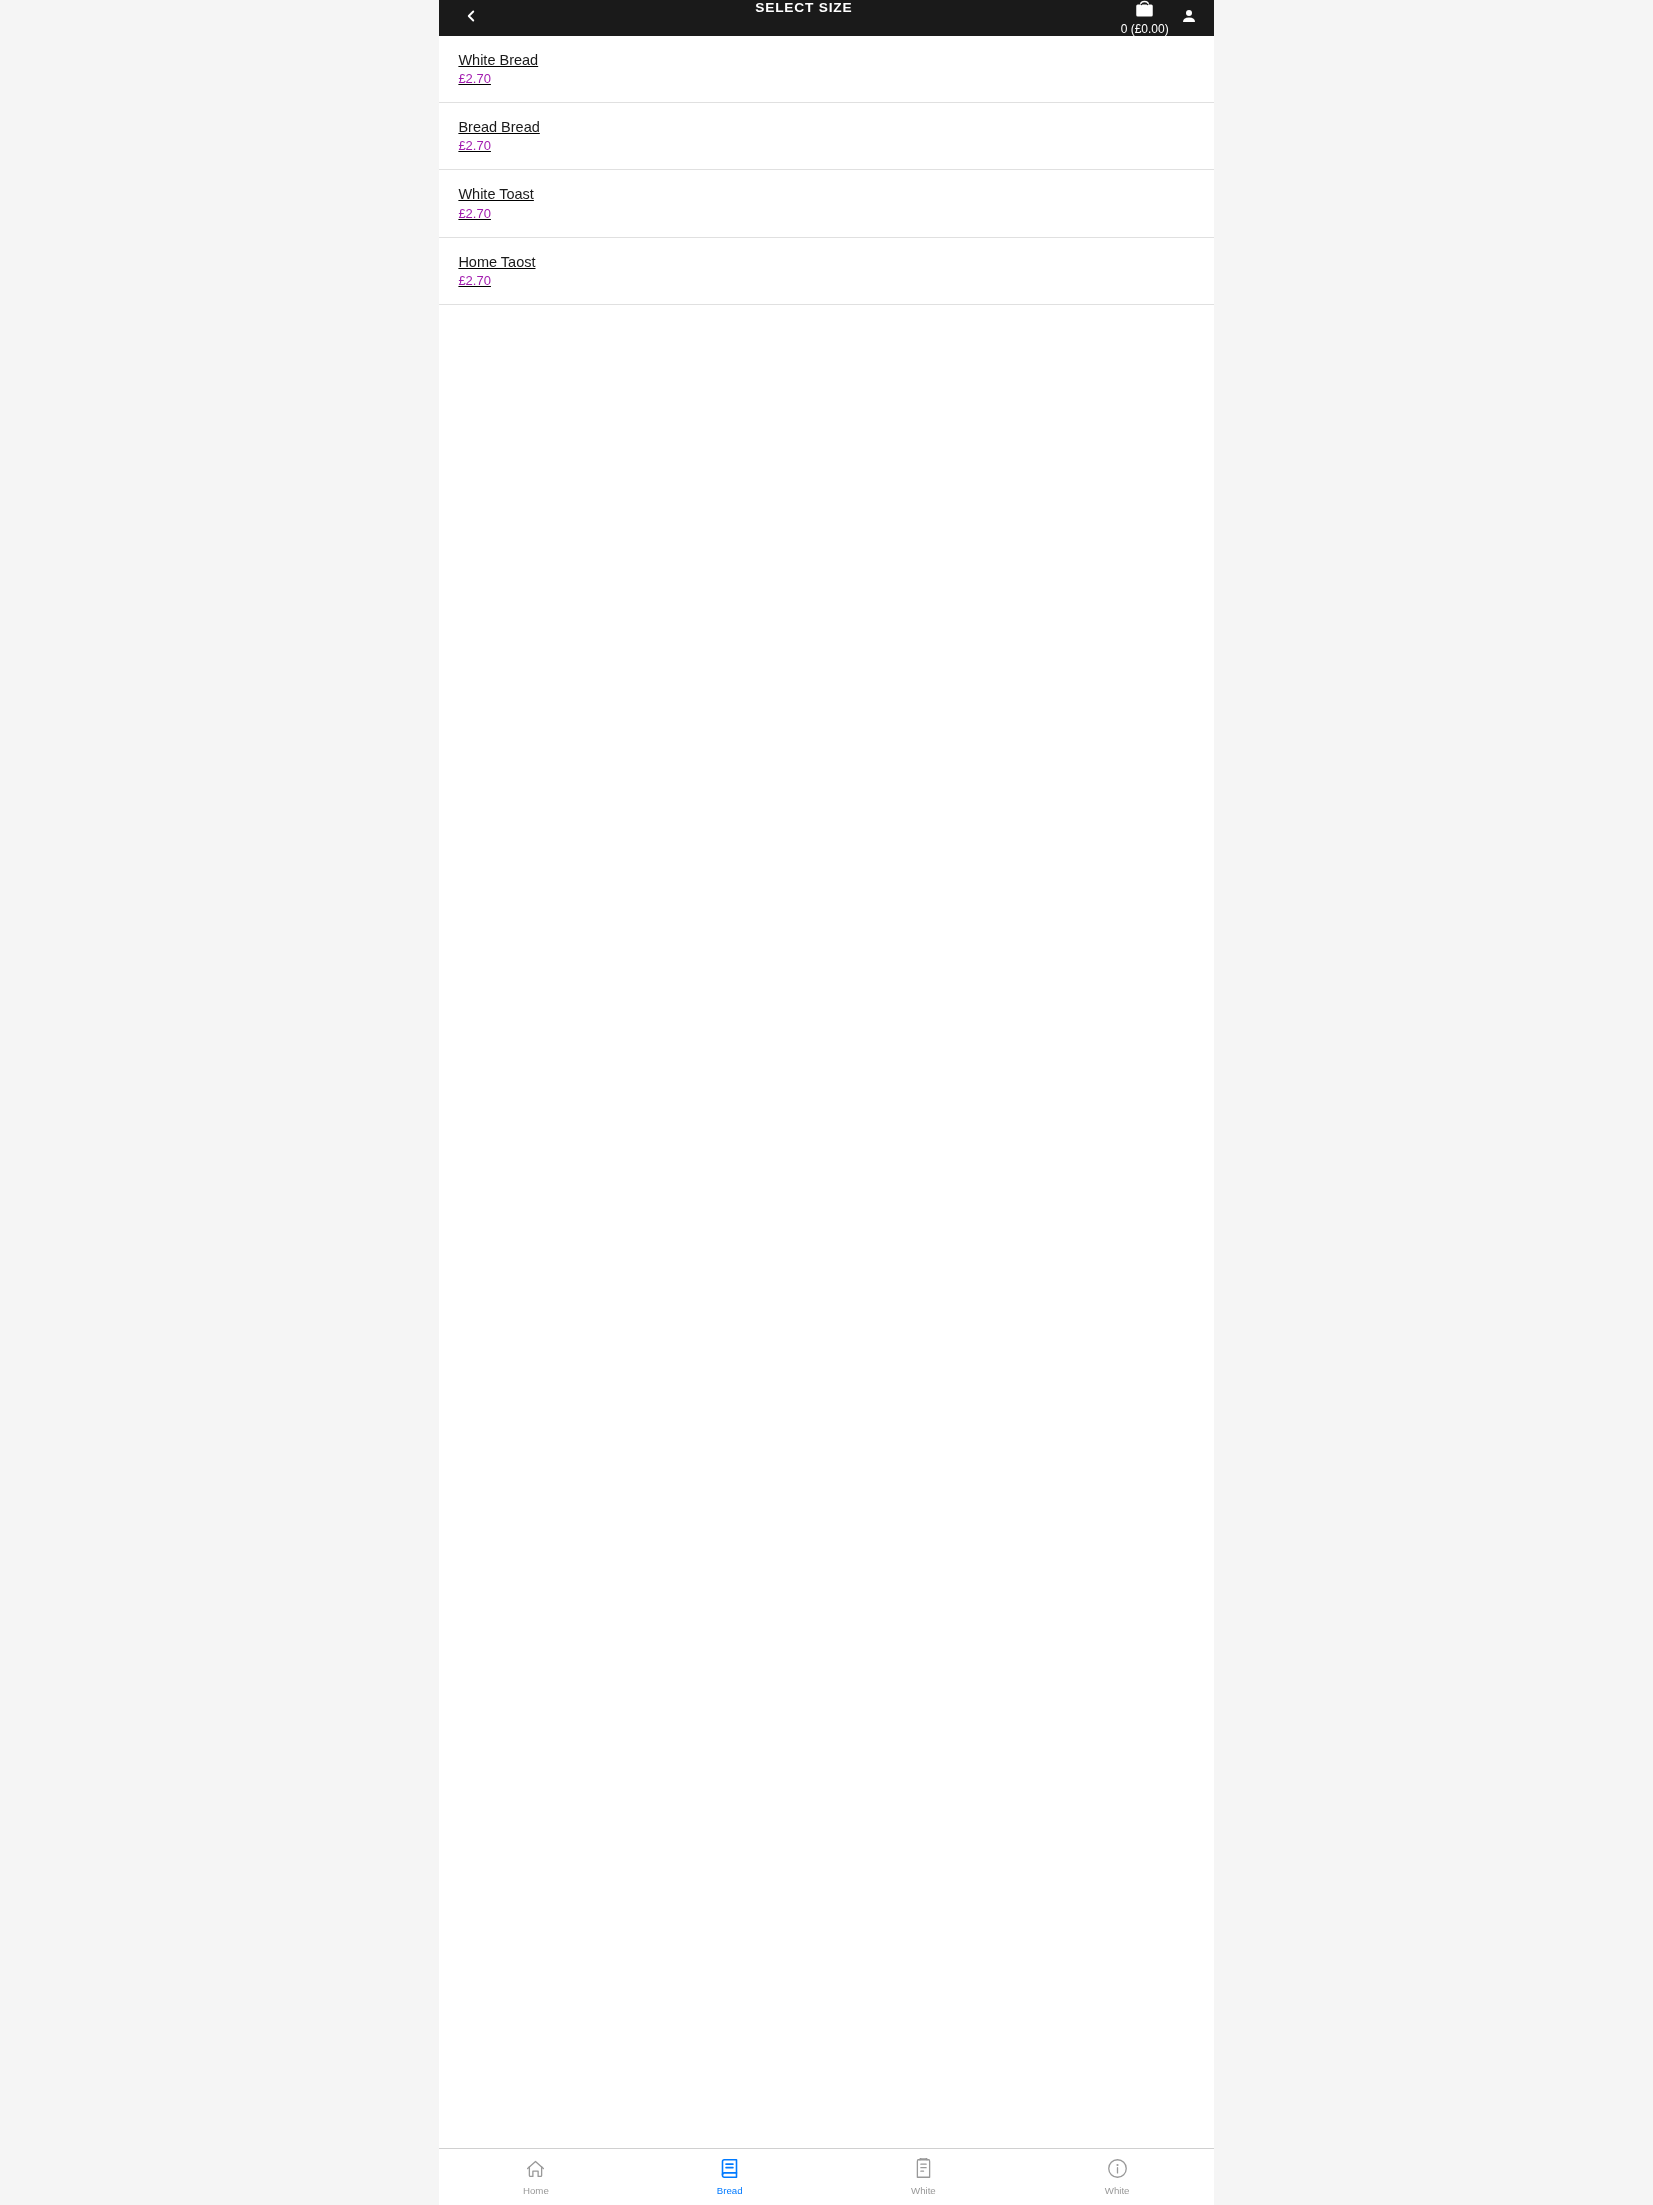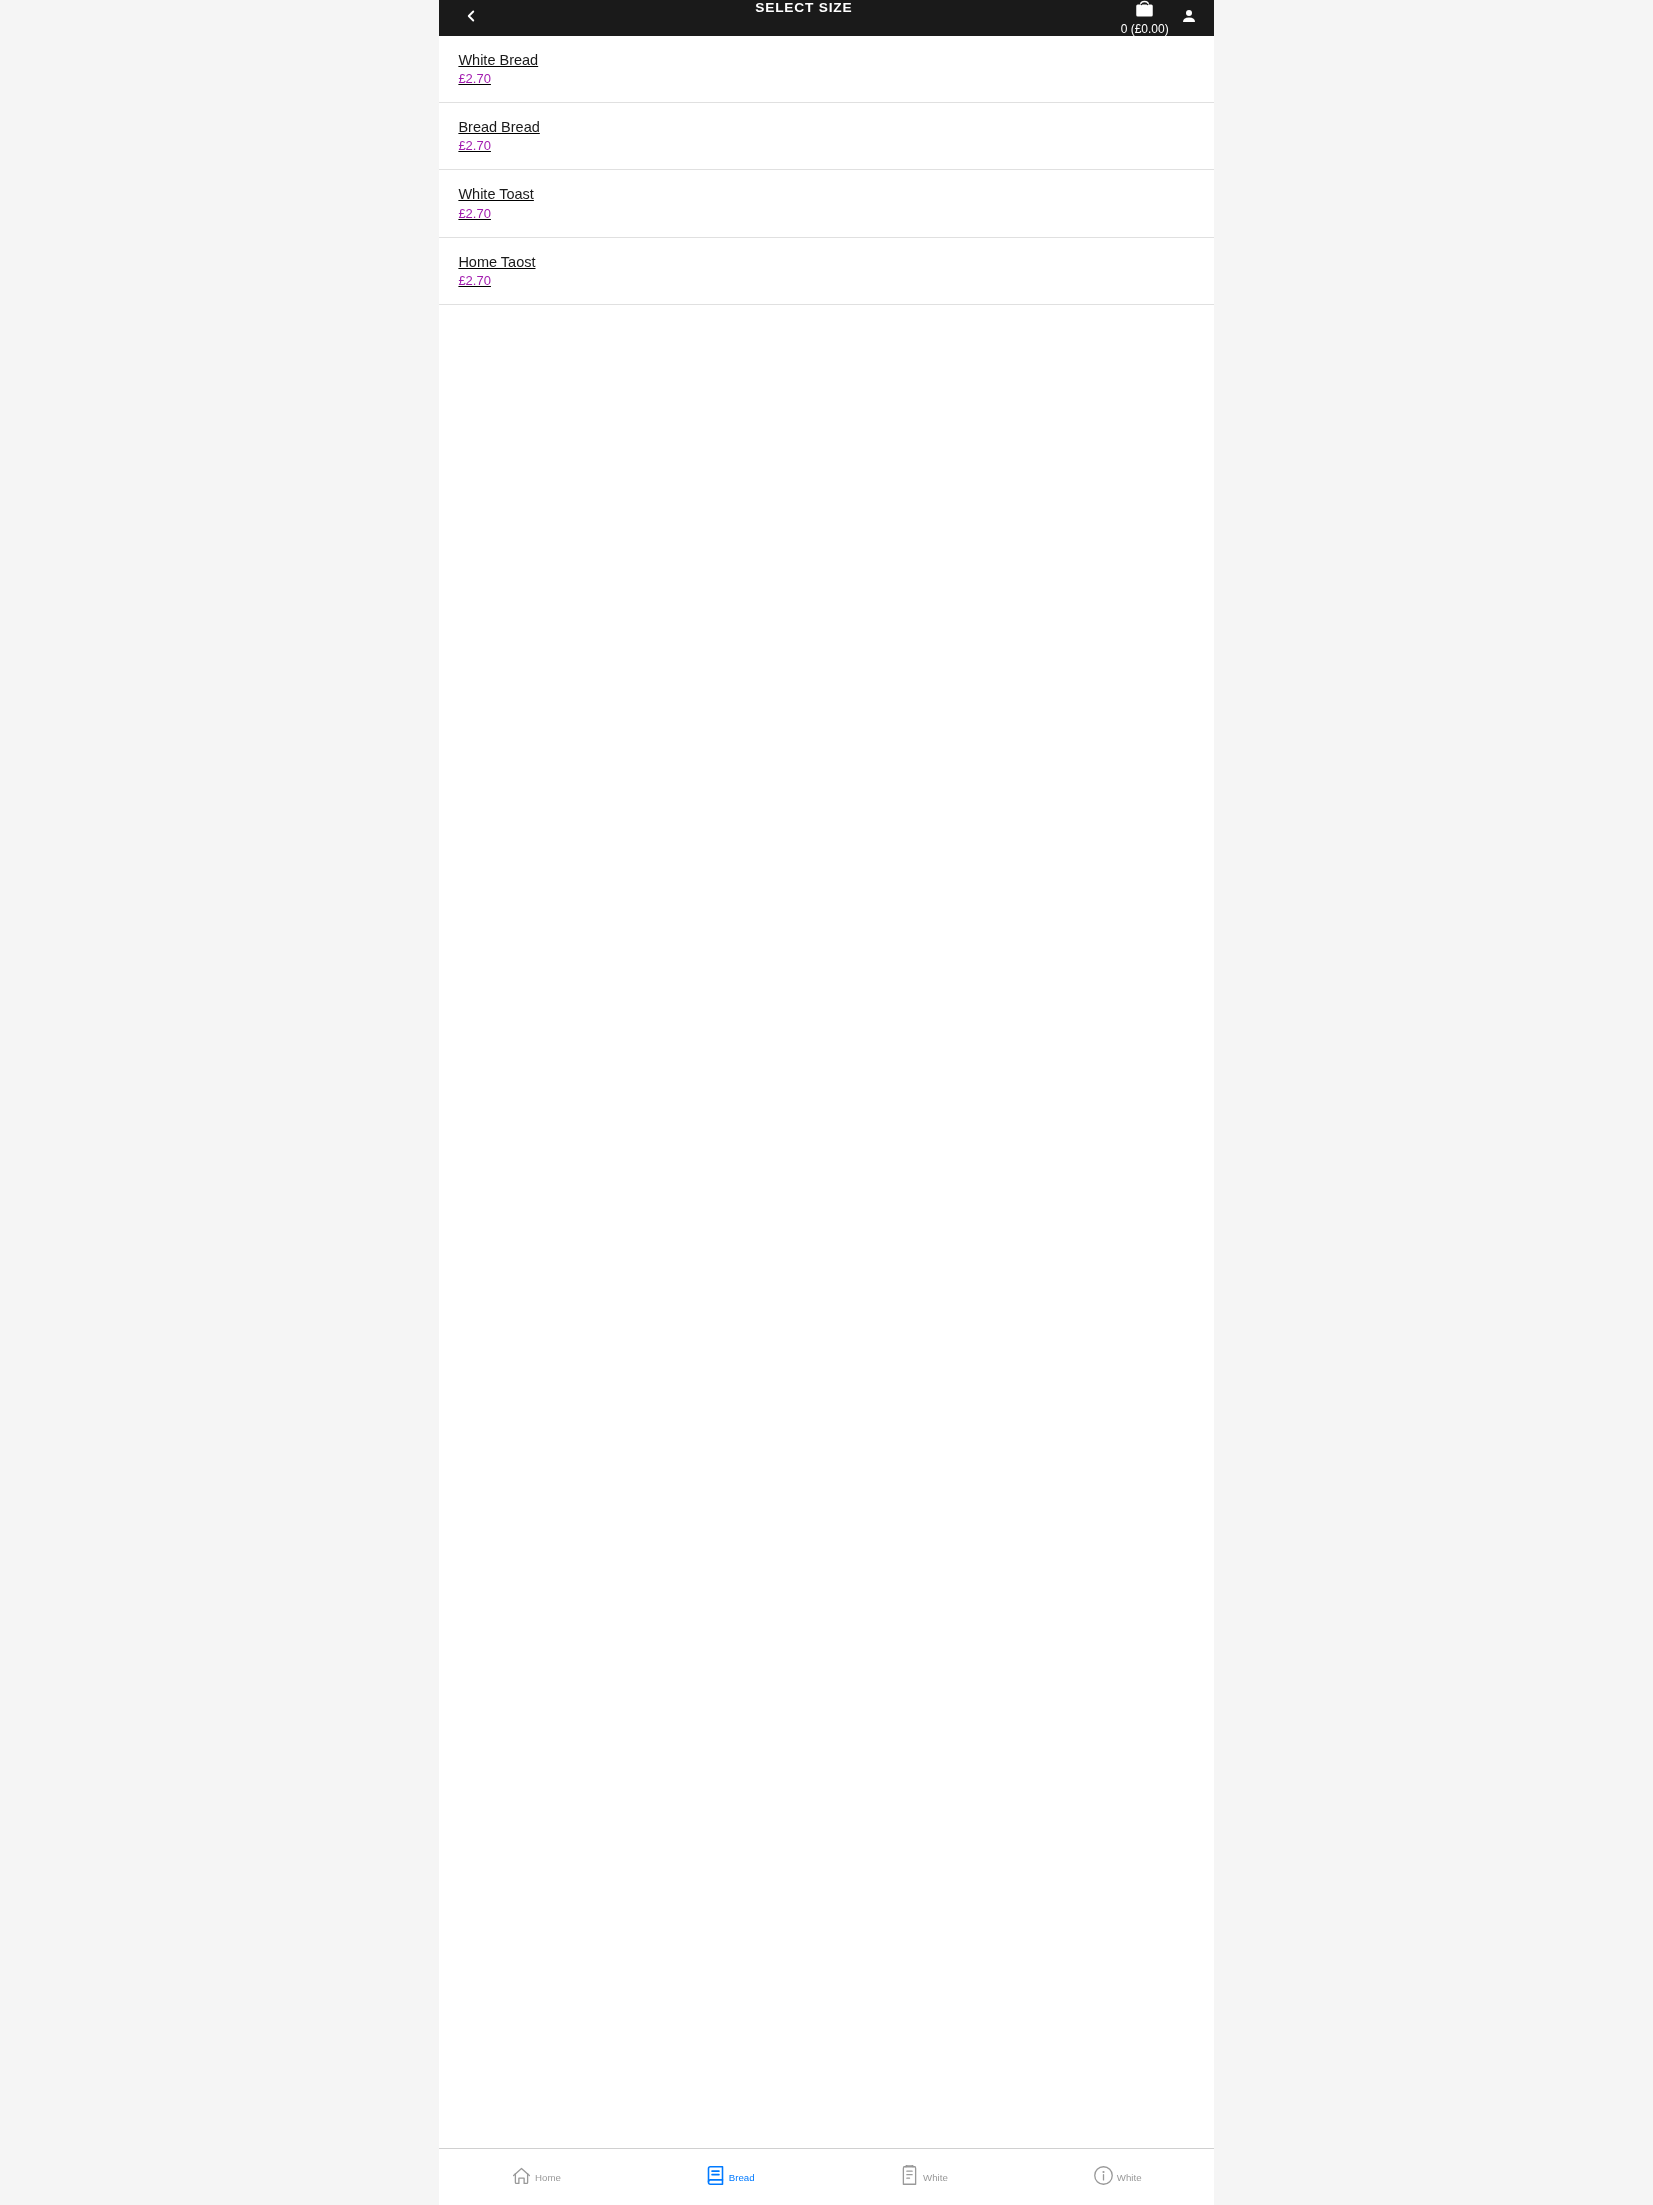--- a/index.html
+++ b/index.html
@@ -136,21 +136,21 @@
       border-top: 0.8px solid #d0d0d0;
       display: flex;
       align-items: stretch;
       height: 57px;
       flex-shrink: 0;
     }
 
     .tab-item {
       flex: 1;
       display: flex;
-      flex-direction: row;
+      flex-direction: column;
       align-items: center;
       justify-content: center;
       cursor: pointer;
       gap: 3.2px;
       padding: 6.5px 0;
     }
 
     .tab-item svg {
       width: 21px;
       height: 21px;

